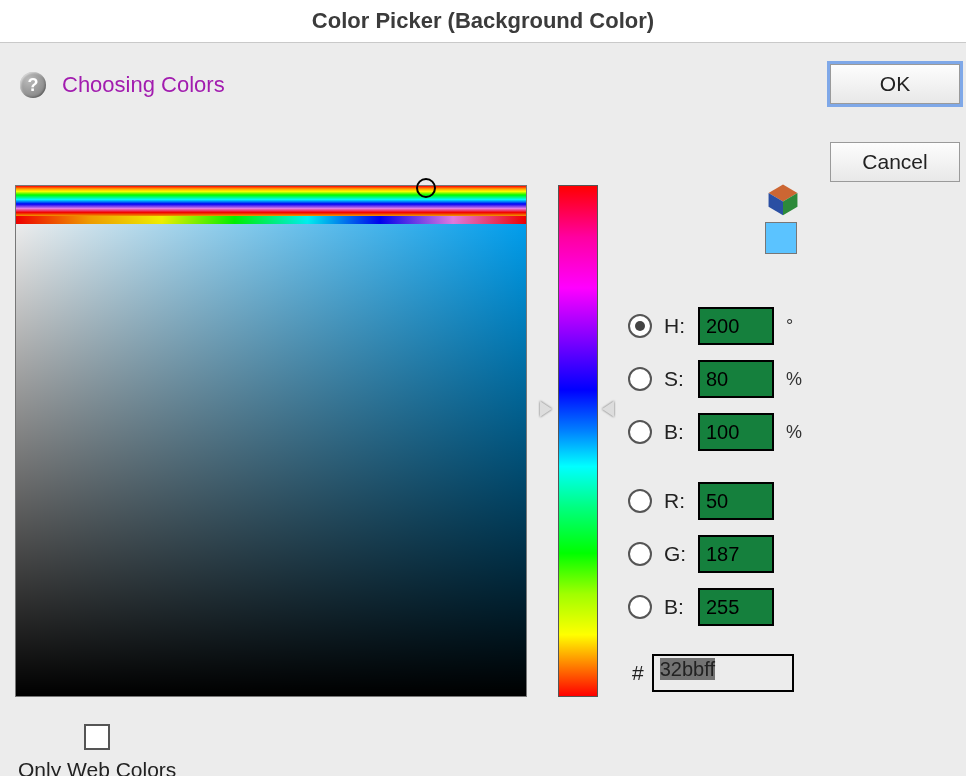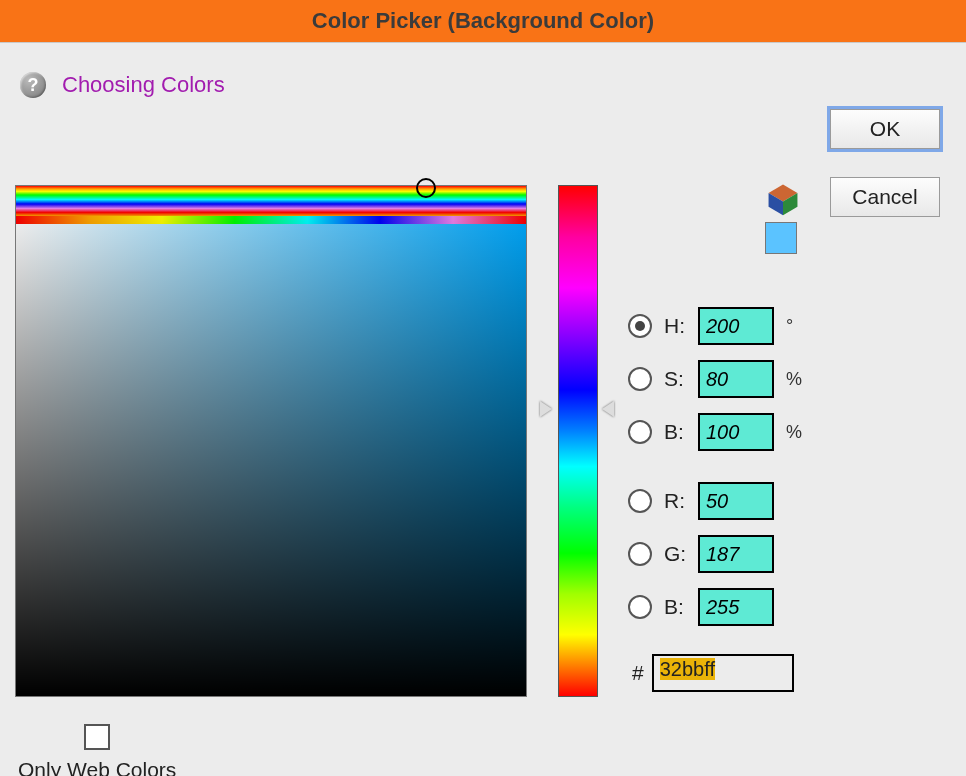--- a/index.html
+++ b/index.html
@@ -14,21 +14,21 @@
     overflow: hidden;
   }
   .titlebar {
     height: 42px;
     line-height: 42px;
     text-align: center;
     font-weight: 700;
     font-size: 22px;
     color: #3b3b3b;
     border-bottom: 1px solid #c9c9c9;
-    background: #f97316;
+    background: #ffffff;
   }
 
   .body {
     position: absolute;
     left: 0;
     right: 0;
     top: 42px;
     height: 734px;
   }
 
@@ -182,24 +182,23 @@
     width: 10px; height: 10px;
     border-radius: 50%;
     background: #444;
   }
   .label-letter { width: 22px; font-weight: 400; }
   .num-input {
     width: 60px;
     height: 30px;
     padding: 2px 6px;
     border: 2px solid #000;
-    background: #5eead4;
+    background: #15803d;
     font-size: 20px;
     font-family: inherit;
-    font-style: italic;
   }
   .unit { font-size: 18px; color: #333; }
 
   .hex-row {
     position: absolute;
     left: 632px;
     top: 612px;
     display: flex;
     align-items: center;
     gap: 8px;
@@ -207,21 +206,21 @@
   }
   .hex-input {
     width: 126px;
     height: 30px;
     padding: 2px 6px;
     border: 2px solid #000;
     font-size: 20px;
     font-family: inherit;
   }
   .hex-sel {
-    background: #eab308;
+    background: #737373;
   }
 
   
   .web-row {
     position: absolute;
     left: 18px;
     top: 682px;
     display: flex;
     align-items: center;
     font-size: 21px;
@@ -230,35 +229,34 @@
   }
   .checkbox {
     width: 22px; height: 22px;
     border: 2px solid #555;
     background: #fff;
   }
 
   
   .btn {
     position: absolute;
-    width: 110px;
+    width: 130px;
     height: 40px;
     background: linear-gradient(#fdfdfd, #e8e8e8);
     border: 1px solid #9a9a9a;
     font-size: 21px;
     color: #222;
-    margin-top: 45px;
   }
   .btn.ok {
     left: 830px; top: 22px;
     outline: 3px solid #7fa8e8;
     outline-offset: 0px;
   }
   .btn.cancel {
-    left: 830px; top: 90px;
+    left: 830px; top: 100px;
   }
 </style>
 </head>
 <body>
 
 <div class="titlebar">Color Picker (Background Color)</div>
 
 <div class="body">
 
   <div class="help-row">

